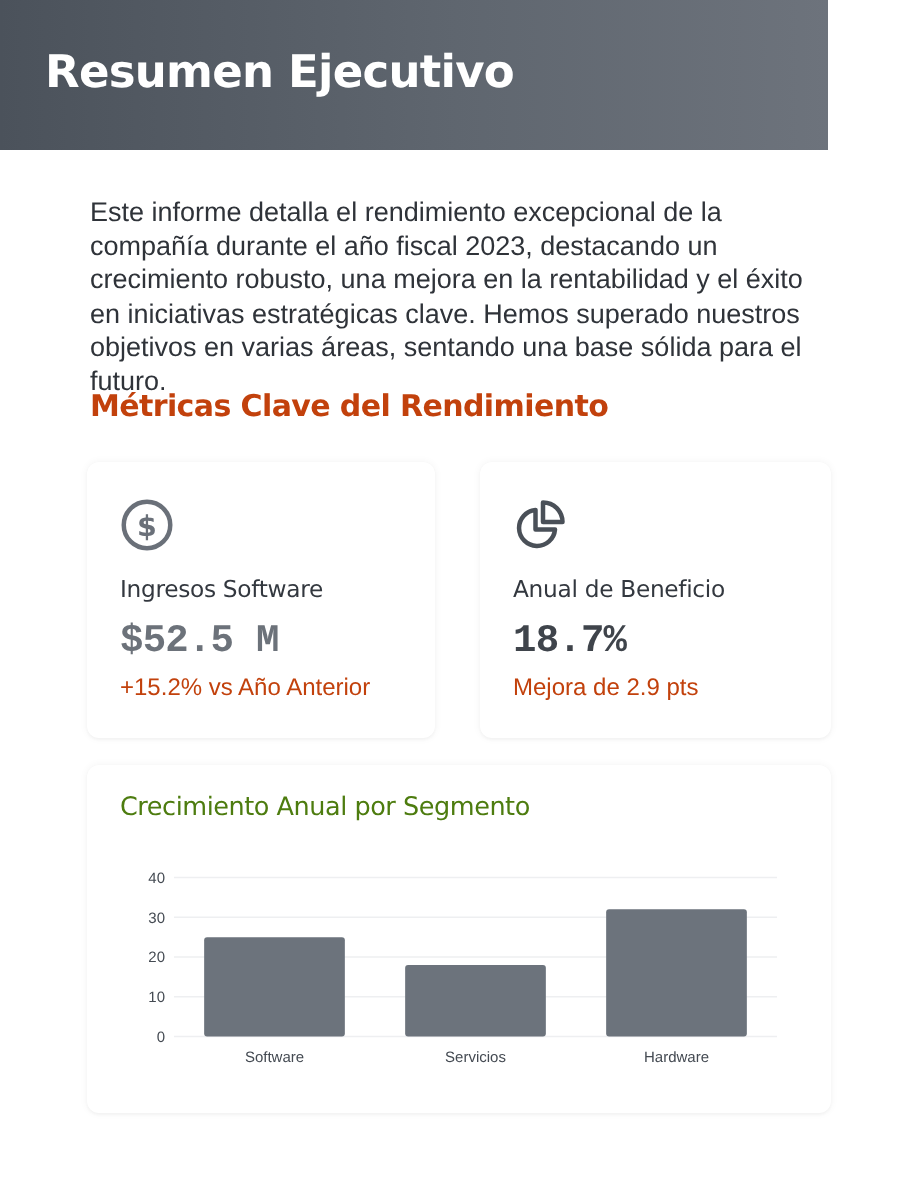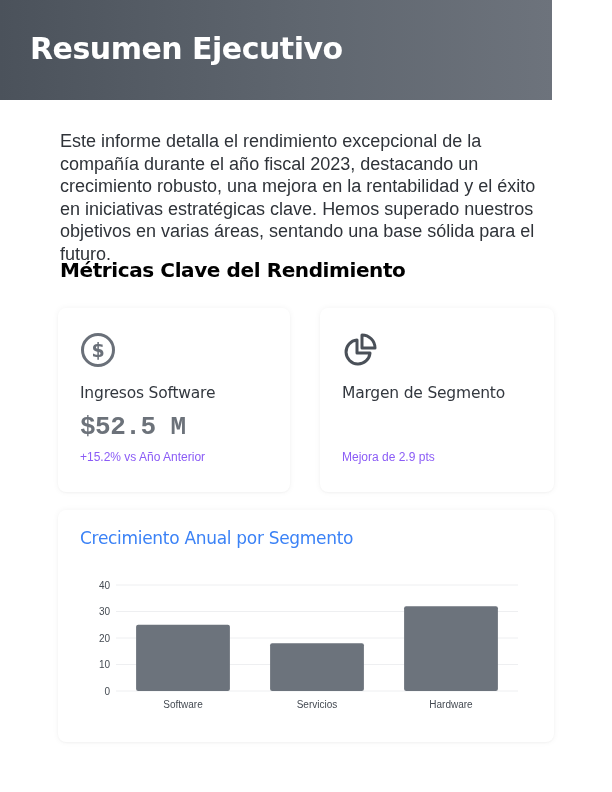--- a/index.html
+++ b/index.html
@@ -17,48 +17,48 @@
   }
 
   .intro {
     position: absolute; left: 60px; top: 130px; width: 500px;
     font-size: 18px; line-height: 22.5px; color: #2f3339;
   }
 
   .section-title {
     position: absolute; left: 60px; top: 258px;
     font-family: "DejaVu Sans", sans-serif; font-weight: bold;
-    font-size: 20px; letter-spacing: -0.4px; color: #000000;
+    font-size: 20px; letter-spacing: -0.4px; color: #c2410c;
   }
 
   .card {
     position: absolute; background: #ffffff; border-radius: 8px;
     box-shadow: 0 0 6px rgba(0,0,0,0.05), 0 1px 2px rgba(0,0,0,0.03);
   }
   .card.metric-1 { left: 58px; top: 308px; width: 232px; height: 184px; }
   .card.metric-2 { left: 320px; top: 308px; width: 234px; height: 184px; }
   .card .icon { position: absolute; left: 22px; top: 24px; width: 36px; height: 36px; }
   .card .label {
     position: absolute; left: 22px; top: 76px;
     font-family: "DejaVu Sans", sans-serif; font-size: 15.5px; color: #33383f; letter-spacing: -0.2px;
   }
   .card .value {
     position: absolute; left: 22px; top: 104px;
     font-family: Liberation Mono, monospace; font-weight: bold; font-size: 26px; letter-spacing: -0.5px;
   }
   .card.metric-1 .value { color: #6c727a; }
   .card.metric-2 .value { color: #3f444b; }
   .card .sub {
-    position: absolute; left: 22px; top: 142px; font-size: 12px; color: #8b5cf6;
+    position: absolute; left: 22px; top: 142px; font-size: 16px; color: #c2410c;
   }
 
   .card.chart-card { left: 58px; top: 510px; width: 496px; height: 232px; }
   .chart-title {
     position: absolute; left: 22px; top: 18px;
-    font-family: "DejaVu Sans", sans-serif; font-size: 17px; color: #3b82f6; letter-spacing: -0.3px;
+    font-family: "DejaVu Sans", sans-serif; font-size: 17px; color: #4d7c0f; letter-spacing: -0.3px;
   }
   .chart-area { position: absolute; left: 0; top: 0; width: 496px; height: 232px; }
   .chart-area svg { position: absolute; left: 0; top: 0; }
   .tick-label { font-family: "Liberation Sans", sans-serif; font-size: 10px; fill: #444a52; }
 </style>
 </head>
 <body>
 
 <div class="header">
   <h1>Resumen Ejecutivo</h1>
@@ -76,21 +76,22 @@
   <div class="label">Ingresos Software</div>
   <div class="value">$52.5 M</div>
   <div class="sub">+15.2% vs Año Anterior</div>
 </div>
 
 <div class="card metric-2">
   <svg class="icon" viewBox="0 0 36 36">
     <path d="M15 8 A12 12 0 1 0 28 21 L15 21 Z" fill="none" stroke="#4a5058" stroke-width="3" stroke-linejoin="round"></path>
     <path d="M20 3 A13 13 0 0 1 33 16 L20 16 Z" fill="none" stroke="#4a5058" stroke-width="3" stroke-linejoin="round"></path>
   </svg>
-  <div class="label">Margen de Segmento</div>
+  <div class="label">Anual de Beneficio</div>
+  <div class="value">18.7%</div>
   <div class="sub">Mejora de 2.9 pts</div>
 </div>
 
 <div class="card chart-card">
   <div class="chart-title">Crecimiento Anual por Segmento</div>
   <div class="chart-area" id="chart-area">
       <svg width="496" height="232">
         <line x1="58" x2="460" y1="181" y2="181" stroke="#eeeff1" stroke-width="1"></line>
         <text x="52" y="184.5" text-anchor="end" class="tick-label">0</text>
         <line x1="58" x2="460" y1="154.5" y2="154.5" stroke="#eeeff1" stroke-width="1"></line>

